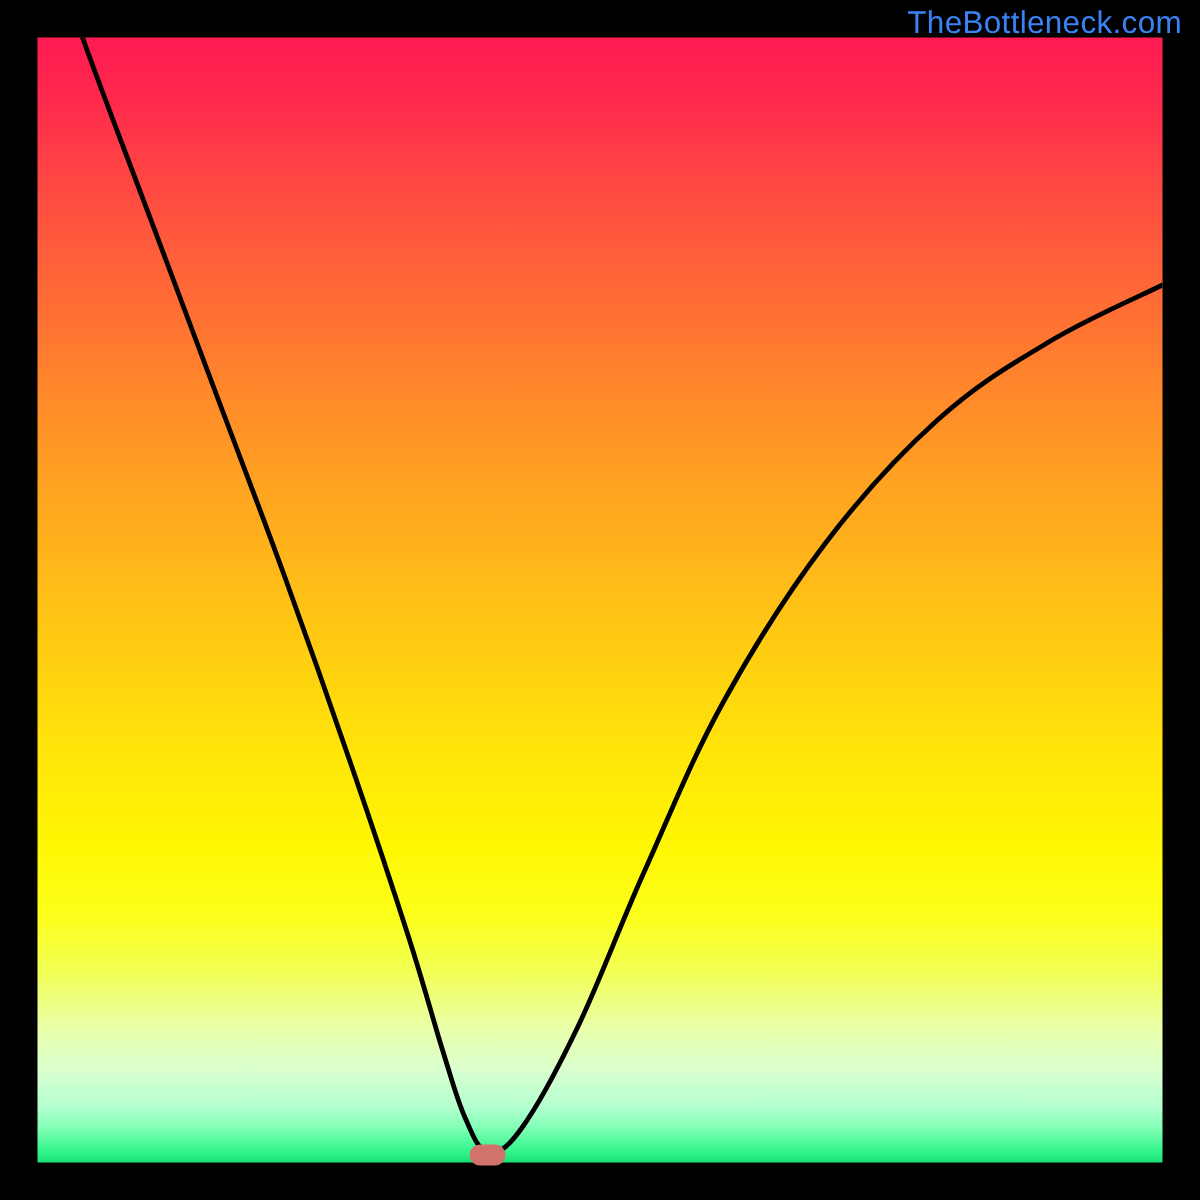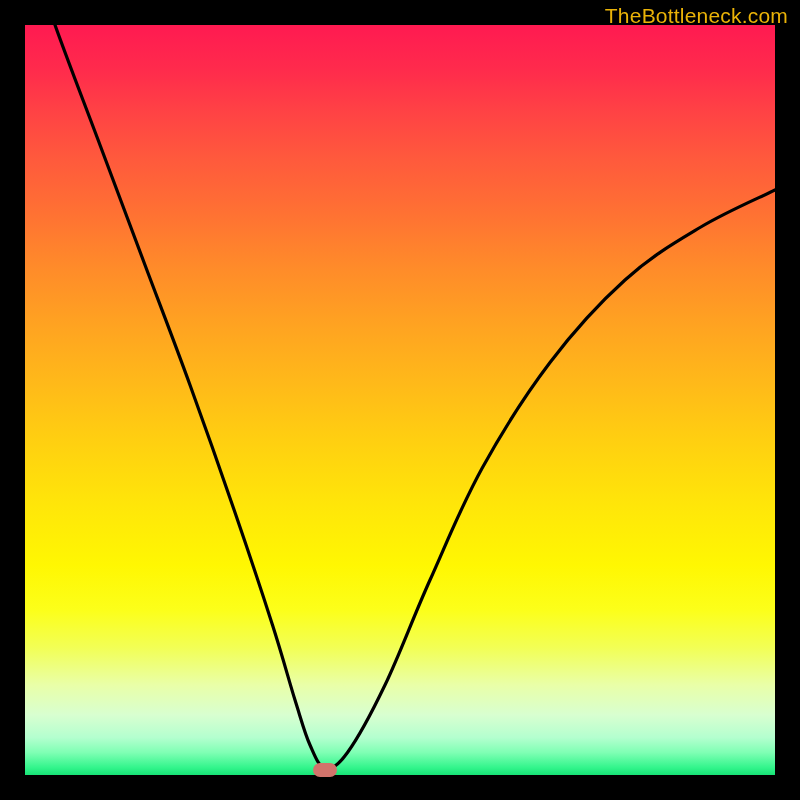--- a/index.html
+++ b/index.html
@@ -41,21 +41,21 @@
       #b4ffcf 95%,
       #7fffb4 97%,
       #33f58c 99%,
       #17e276 100%
     );
   }
   .watermark {
     position: absolute;
     top: 4px;
     right: 12px;
-    color: #eab308;
+    color: #3b82f6;
     font-size: 21px;
     font-weight: 400;
     letter-spacing: 0.2px;
   }
   .curve-svg {
     position: absolute;
     left: 0; top: 0;
     width: 750px; height: 750px;
   }
   .curve-path {

